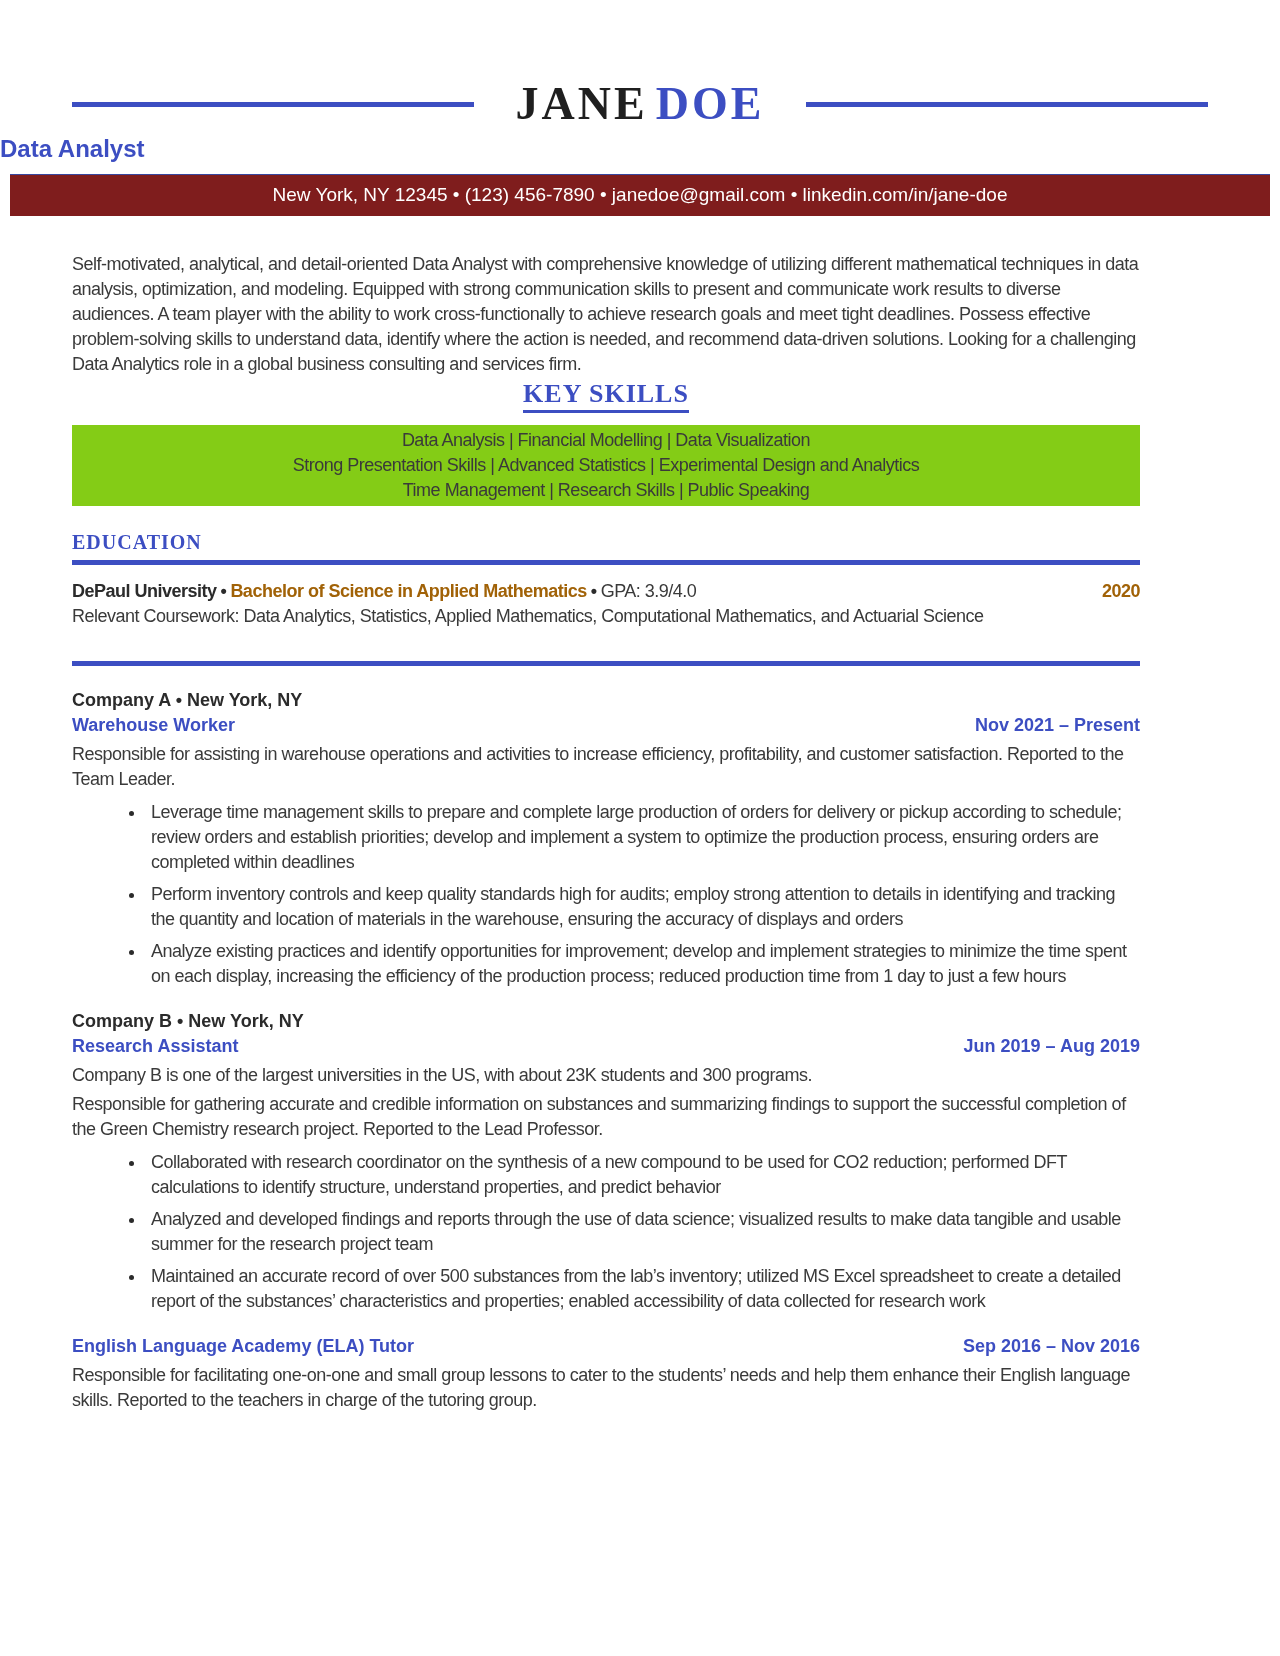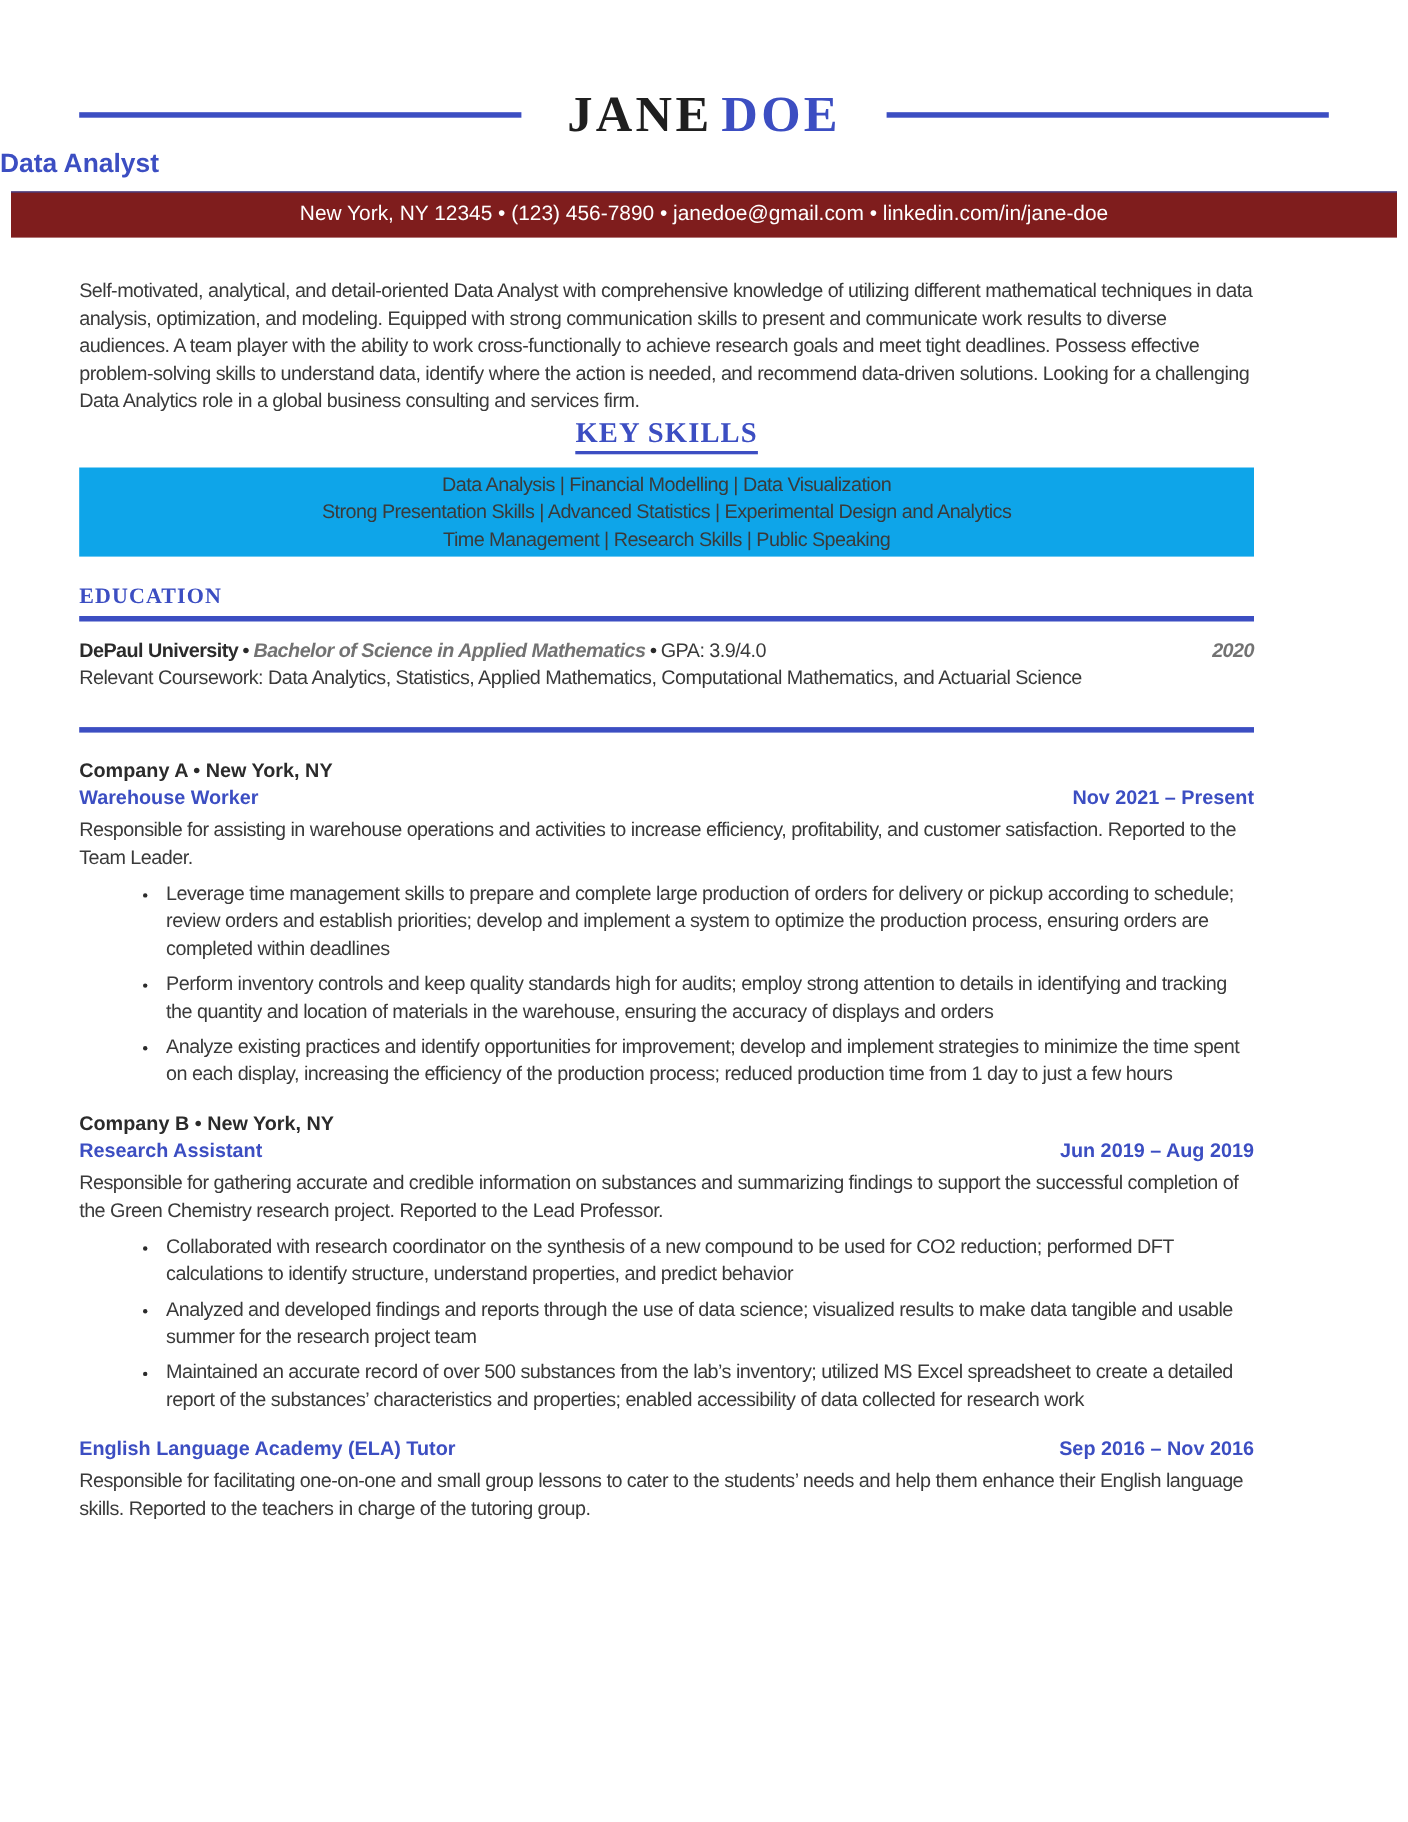--- a/index.html
+++ b/index.html
@@ -6,21 +6,21 @@
   html, body { margin: 0; padding: 0; }
   body {
     width: 1280px; height: 1656px;
     background: #ffffff;
     color: #3a3a3a;
     font-family: "Liberation Sans", "DejaVu Sans", sans-serif;
     font-size: 18px; line-height: 25px;
     overflow: hidden;
   }
   .b { font-weight: bold; }
-  .blue { color: #737373; font-style: italic; }
+  .blue { color: #a16207; }
   .dark { color: #2b2b2b; }
 
   
   .name-row { display: flex; align-items: center; gap: 42px; margin: 80px 72px 0 72px; }
   .h-rule { flex: 1; height: 5px; background: #3c4ec2; }
   .name {
     margin: 0; white-space: nowrap;
     font-family: "Liberation Serif", "DejaVu Serif", serif;
     font-weight: bold; font-size: 46px; line-height: 48px;
     letter-spacing: 3px; color: #1f1f1f;
@@ -45,21 +45,21 @@
   
   .skills-section { margin: 2px 140px 0 72px; text-align: center; }
   .center-heading { margin: 0; }
   .ks-heading {
     display: inline-block;
     font-family: "Liberation Serif", "DejaVu Serif", serif;
     font-size: 26px; line-height: 30px; font-weight: bold;
     color: #3c4ec2; letter-spacing: 1px;
     border-bottom: 3px solid #3c4ec2; padding-bottom: 1px;
   }
-  .skills-box { margin-top: 12px; background: #0ea5e9; padding: 3px 10px; }
+  .skills-box { margin-top: 12px; background: #84cc16; padding: 3px 10px; }
 
   
   .section { margin: 22px 140px 0 72px; }
   .section-heading {
     margin: 0;
     font-family: "Liberation Serif", "DejaVu Serif", serif;
     font-size: 20px; line-height: 28px; font-weight: bold;
     color: #3c4ec2; letter-spacing: 1px;
   }
   .section-rule { margin-top: 4px; height: 5px; background: #3c4ec2; }
@@ -135,20 +135,21 @@
         <li>Analyze existing practices and identify opportunities for improvement; develop and implement strategies to minimize the time spent on each display, increasing the efficiency of the production process; reduced production time from 1 day to just a few hours</li>
       </ul>
     </article>
 
     <article class="job">
       <div class="company-line">Company B • New York, NY</div>
       <div class="role-row">
         <span class="role">Research Assistant</span>
         <span class="dates">Jun 2019 – Aug 2019</span>
       </div>
+      <p class="copy">Company B is one of the largest universities in the US, with about 23K students and 300 programs.</p>
       <p class="copy">Responsible for gathering accurate and credible information on substances and summarizing findings to support the successful completion of the Green Chemistry research project. Reported to the Lead Professor.</p>
       <ul class="copy">
         <li>Collaborated with research coordinator on the synthesis of a new compound to be used for CO2 reduction; performed DFT calculations to identify structure, understand properties, and predict behavior</li>
         <li>Analyzed and developed findings and reports through the use of data science; visualized results to make data tangible and usable summer for the research project team</li>
         <li>Maintained an accurate record of over 500 substances from the lab’s inventory; utilized MS Excel spreadsheet to create a detailed report of the substances’ characteristics and properties; enabled accessibility of data collected for research work</li>
       </ul>
     </article>
 
     <article class="job">
       <div class="role-row">

